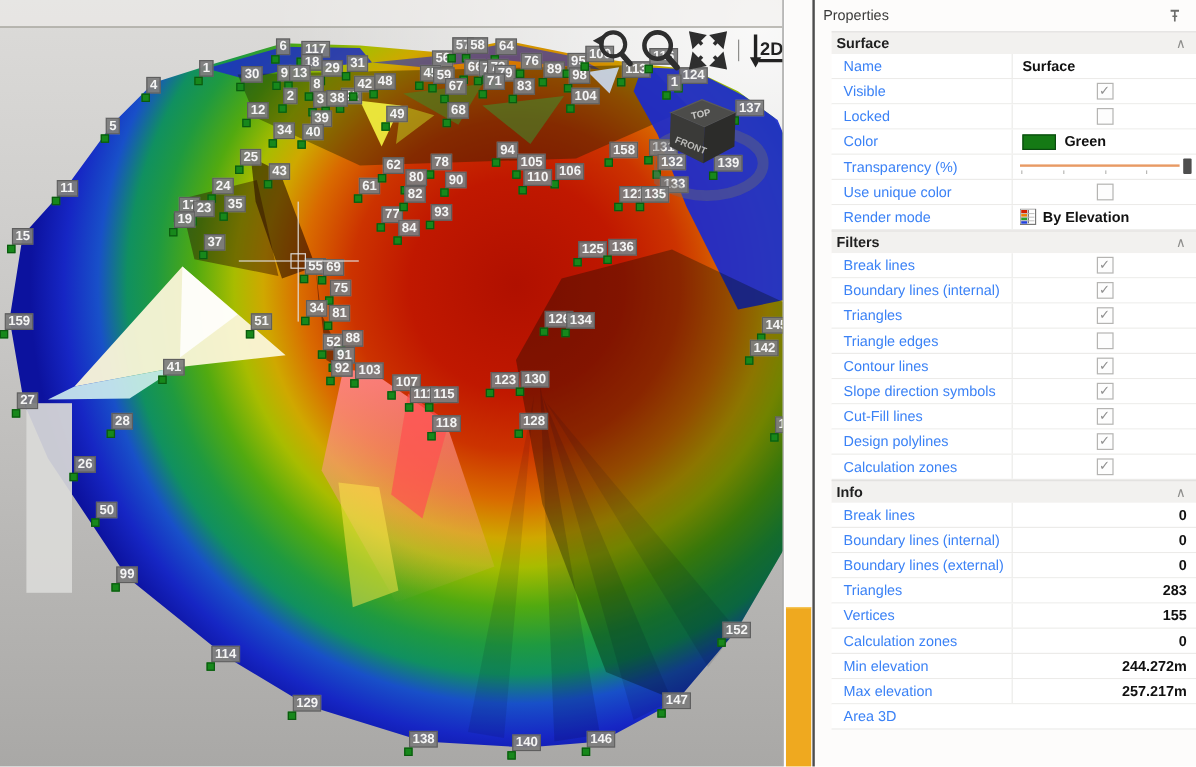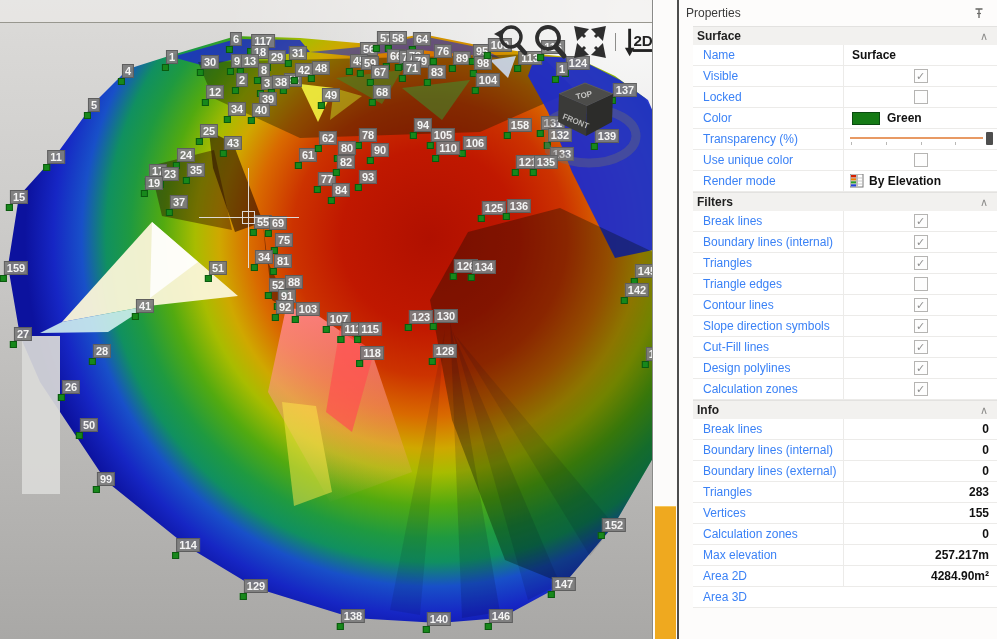--- a/index.html
+++ b/index.html
@@ -481,29 +481,29 @@
             <span class="rval">155</span>
           </div>
         </div>
         <div class="row">
           <div class="lbl">Calculation zones</div>
           <div class="val">
             <span class="rval">0</span>
           </div>
         </div>
         <div class="row">
+          <div class="lbl">Min elevation</div>
+          <div class="val">
+            <span class="rval">244.272m</span>
+          </div>
+        </div>
+        <div class="row">
           <div class="lbl">Max elevation</div>
           <div class="val">
             <span class="rval">257.217m</span>
-          </div>
-        </div>
-        <div class="row">
-          <div class="lbl">Area 2D</div>
-          <div class="val">
-            <span class="rval">4284.90m²</span>
           </div>
         </div>
         <div class="row">
           <div class="lbl">Area 3D</div>
         </div>
       </div>
   </div>
 </div>
 
 </body></html>

